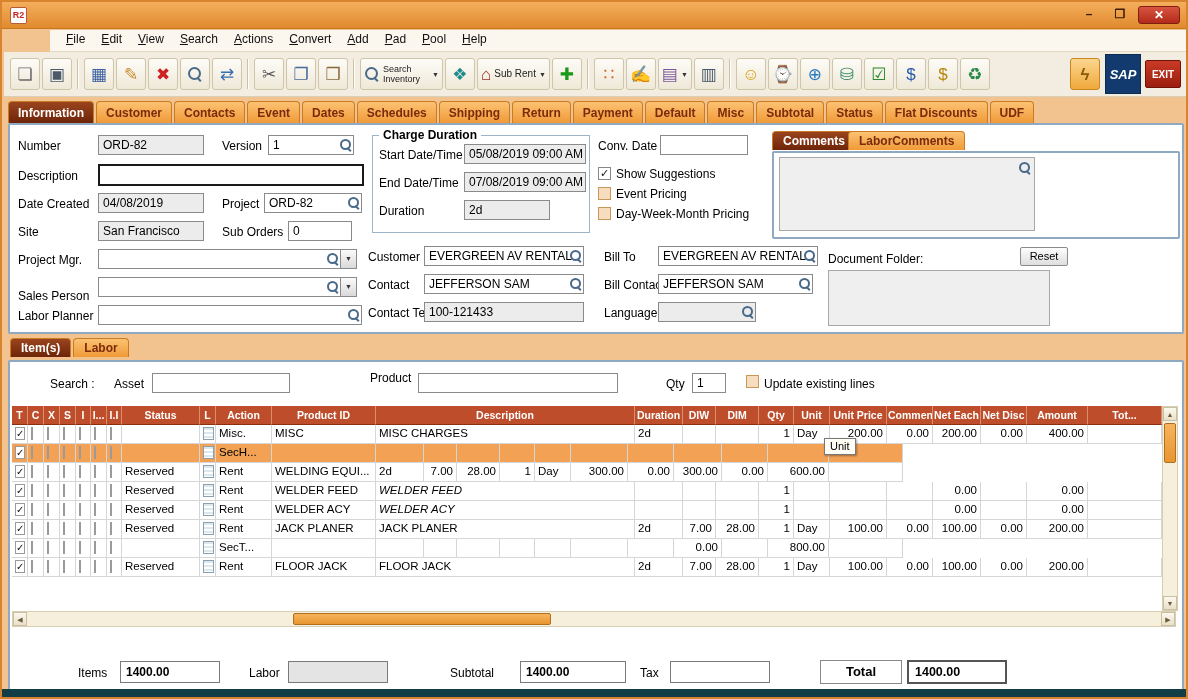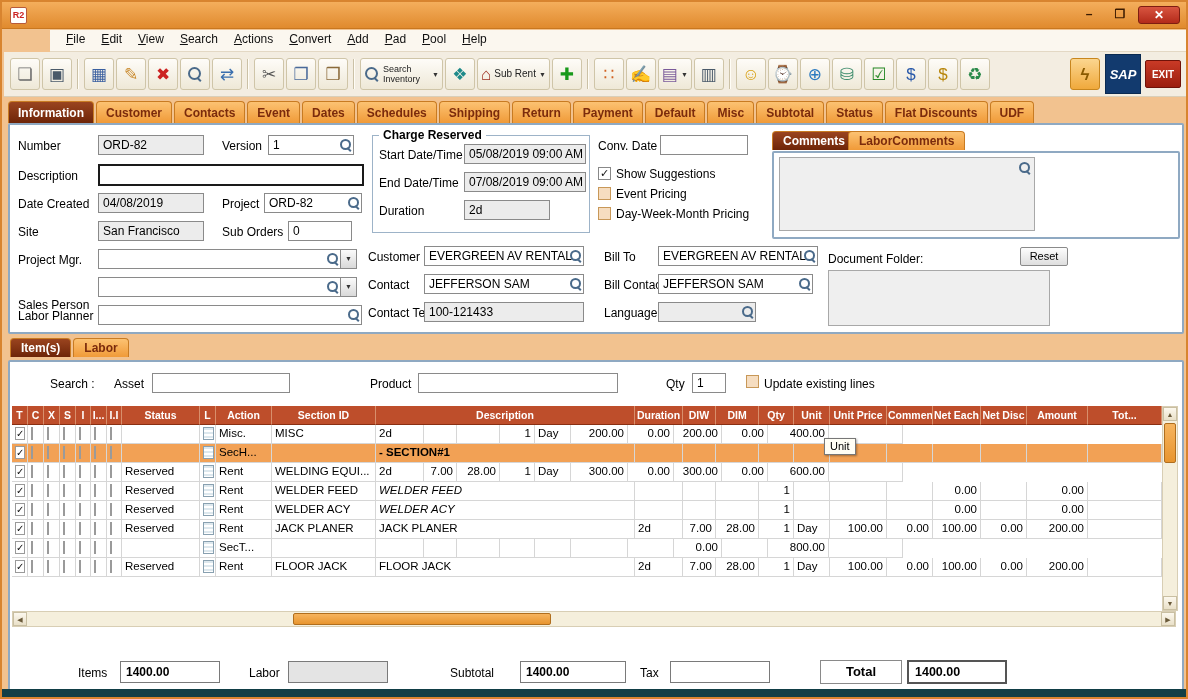--- a/index.html
+++ b/index.html
@@ -259,29 +259,29 @@
 
     <span class="lbl" style="left:8px;top:100px" data-interactable="false">Site</span>
     <div class="fld ro" style="left:88px;top:96px;width:106px" data-interactable="true">San Francisco</div>
     <span class="lbl" style="left:212px;top:100px" data-interactable="false">Sub Orders</span>
     <div class="fld" style="left:278px;top:96px;width:64px" data-interactable="true">0</div>
 
     <span class="lbl" style="left:8px;top:128px" data-interactable="false">Project Mgr.</span>
     <div class="fld hasmag" style="left:88px;top:124px;width:243px" data-interactable="true"><span data-interactable="false"></span><span class="mag" data-interactable="true"></span></div>
     <div class="ddbtn" style="left:330px;top:124px" data-interactable="true">▼</div>
 
-    <span class="lbl" style="left:8px;top:173px" data-interactable="false">Sales Person</span>
+    <span class="lbl" style="left:8px;top:164px" data-interactable="false">Sales Person</span>
     <div class="fld hasmag" style="left:88px;top:152px;width:243px" data-interactable="true"><span data-interactable="false"></span><span class="mag" data-interactable="true"></span></div>
     <div class="ddbtn" style="left:330px;top:152px" data-interactable="true">▼</div>
 
     <span class="lbl" style="left:8px;top:184px" data-interactable="false">Labor Planner</span>
     <div class="fld hasmag" style="left:88px;top:180px;width:264px" data-interactable="true"><span data-interactable="false"></span><span class="mag" data-interactable="true"></span></div>
 
     <div class="group" style="left:362px;top:10px;width:218px;height:98px" data-interactable="false">
-      <span class="gtitle" data-interactable="false">Charge Reserved</span>
+      <span class="gtitle" data-interactable="false">Charge Duration</span>
       <span class="lbl" style="left:6px;top:12px" data-interactable="false">Start Date/Time</span>
       <div class="fld ro" style="left:91px;top:8px;width:122px" data-interactable="true">05/08/2019 09:00 AM</div>
       <span class="lbl" style="left:6px;top:40px" data-interactable="false">End Date/Time</span>
       <div class="fld ro" style="left:91px;top:36px;width:122px" data-interactable="true">07/08/2019 09:00 AM</div>
       <span class="lbl" style="left:6px;top:68px" data-interactable="false">Duration</span>
       <div class="fld ro" style="left:91px;top:64px;width:86px" data-interactable="true">2d</div>
     </div>
 
     <span class="lbl" style="left:588px;top:14px" data-interactable="false">Conv. Date</span>
     <div class="fld" style="left:650px;top:10px;width:88px" data-interactable="true"></div>
@@ -324,40 +324,40 @@
   <div class="itabs" data-interactable="false">
     <div class="tab sel small" data-interactable="true">Item(s)</div>
     <div class="tab small" data-interactable="true">Labor</div>
   </div>
 
   <div class="panel" style="left:6px;top:358px;width:1176px;height:335px" data-interactable="false">
 
     <span class="lbl" style="left:40px;top:15px" data-interactable="false">Search :</span>
     <span class="lbl" style="left:104px;top:15px" data-interactable="false">Asset</span>
     <div class="fld" style="left:142px;top:11px;width:138px" data-interactable="true"></div>
-    <span class="lbl" style="left:360px;top:15px" data-interactable="false">Product</span>
+    <span class="lbl" style="left:360px;top:9px" data-interactable="false">Product</span>
     <div class="fld" style="left:408px;top:11px;width:200px" data-interactable="true"></div>
     <span class="lbl" style="left:656px;top:15px" data-interactable="false">Qty</span>
     <div class="fld" style="left:682px;top:11px;width:34px" data-interactable="true">1</div>
     <span class="cb" style="left:736px;top:13px" data-interactable="true"></span>
     <span class="lbl" style="left:754px;top:15px" data-interactable="false">Update existing lines</span>
 
     <div class="grid" id="grid" data-interactable="false">
         <div class="grow ghead" data-interactable="false">
           <div class="gcell" data-interactable="true" style="width: 16px;">T</div>
           <div class="gcell" data-interactable="true" style="width: 16px;">C</div>
           <div class="gcell" data-interactable="true" style="width: 16px;">X</div>
           <div class="gcell" data-interactable="true" style="width: 16px;">S</div>
           <div class="gcell" data-interactable="true" style="width: 15px;">I</div>
           <div class="gcell" data-interactable="true" style="width: 16px;">I...</div>
           <div class="gcell" data-interactable="true" style="width: 15px;">I.I</div>
           <div class="gcell" data-interactable="true" style="width: 78px;">Status</div>
           <div class="gcell" data-interactable="true" style="width: 16px;">L</div>
           <div class="gcell" data-interactable="true" style="width: 56px;">Action</div>
-          <div class="gcell" data-interactable="true" style="width: 104px;">Section ID</div>
+          <div class="gcell" data-interactable="true" style="width: 104px;">Product ID</div>
           <div class="gcell" data-interactable="true" style="width: 259px;">Description</div>
           <div class="gcell" data-interactable="true" style="width: 48px;">Duration</div>
           <div class="gcell" data-interactable="true" style="width: 33px;">DIW</div>
           <div class="gcell" data-interactable="true" style="width: 43px;">DIM</div>
           <div class="gcell" data-interactable="true" style="width: 35px;">Qty</div>
           <div class="gcell" data-interactable="true" style="width: 36px;">Unit</div>
           <div class="gcell" data-interactable="true" style="width: 57px;">Unit Price</div>
           <div class="gcell" data-interactable="true" style="width: 46px;">Comments</div>
           <div class="gcell" data-interactable="true" style="width: 48px;">Net Each</div>
           <div class="gcell" data-interactable="true" style="width: 46px;">Net Disc</div>
@@ -371,20 +371,21 @@
           <div class="gcell" data-interactable="false" style="width: 16px;"><span class="cbx" data-interactable="true"></span></div>
           <div class="gcell" data-interactable="false" style="width: 15px;"><span class="cbx" data-interactable="true"></span></div>
           <div class="gcell" data-interactable="false" style="width: 16px;"><span class="cbx" data-interactable="true"></span></div>
           <div class="gcell" data-interactable="false" style="width: 15px;"><span class="cbx" data-interactable="true"></span></div>
           <div class="gcell" data-interactable="false" style="width: 78px;"></div>
           <div class="gcell" data-interactable="false" style="width: 16px;">
             <span class="licon" data-interactable="false"></span>
           </div>
           <div class="gcell" data-interactable="false" style="width: 56px;">Misc.</div>
           <div class="gcell" data-interactable="false" style="width: 104px;">MISC</div>
+          <div class="gcell" data-interactable="false" style="width: 259px;">MISC CHARGES</div>
           <div class="gcell" data-interactable="false" style="width: 48px;">2d</div>
           <div class="gcell num" data-interactable="false" style="width: 33px;"></div>
           <div class="gcell num" data-interactable="false" style="width: 43px;"></div>
           <div class="gcell num" data-interactable="false" style="width: 35px;">1</div>
           <div class="gcell" data-interactable="false" style="width: 36px;">Day</div>
           <div class="gcell num" data-interactable="false" style="width: 57px;">200.00</div>
           <div class="gcell num" data-interactable="false" style="width: 46px;">0.00</div>
           <div class="gcell num" data-interactable="false" style="width: 48px;">200.00</div>
           <div class="gcell num" data-interactable="false" style="width: 46px;">0.00</div>
           <div class="gcell num" data-interactable="false" style="width: 61px;">400.00</div>
@@ -397,21 +398,20 @@
           <div class="gcell" data-interactable="false" style="width: 16px;"><span class="cbx" data-interactable="true"></span></div>
           <div class="gcell" data-interactable="false" style="width: 15px;"><span class="cbx" data-interactable="true"></span></div>
           <div class="gcell" data-interactable="false" style="width: 16px;"><span class="cbx" data-interactable="true"></span></div>
           <div class="gcell" data-interactable="false" style="width: 15px;"><span class="cbx" data-interactable="true"></span></div>
           <div class="gcell" data-interactable="false" style="width: 78px;"></div>
           <div class="gcell" data-interactable="false" style="width: 16px;">
             <span class="licon" data-interactable="false"></span>
           </div>
           <div class="gcell" data-interactable="false" style="width: 56px;">SecH...</div>
           <div class="gcell" data-interactable="false" style="width: 104px;"></div>
-          <div class="gcell b" data-interactable="false" style="width: 259px;">-  SECTION#1</div>
           <div class="gcell" data-interactable="false" style="width: 48px;"></div>
           <div class="gcell num" data-interactable="false" style="width: 33px;"></div>
           <div class="gcell num" data-interactable="false" style="width: 43px;"></div>
           <div class="gcell num" data-interactable="false" style="width: 35px;"></div>
           <div class="gcell" data-interactable="false" style="width: 36px;"></div>
           <div class="gcell num" data-interactable="false" style="width: 57px;"></div>
           <div class="gcell num" data-interactable="false" style="width: 46px;"></div>
           <div class="gcell num" data-interactable="false" style="width: 48px;"></div>
           <div class="gcell num" data-interactable="false" style="width: 46px;"></div>
           <div class="gcell num" data-interactable="false" style="width: 61px;"></div>

